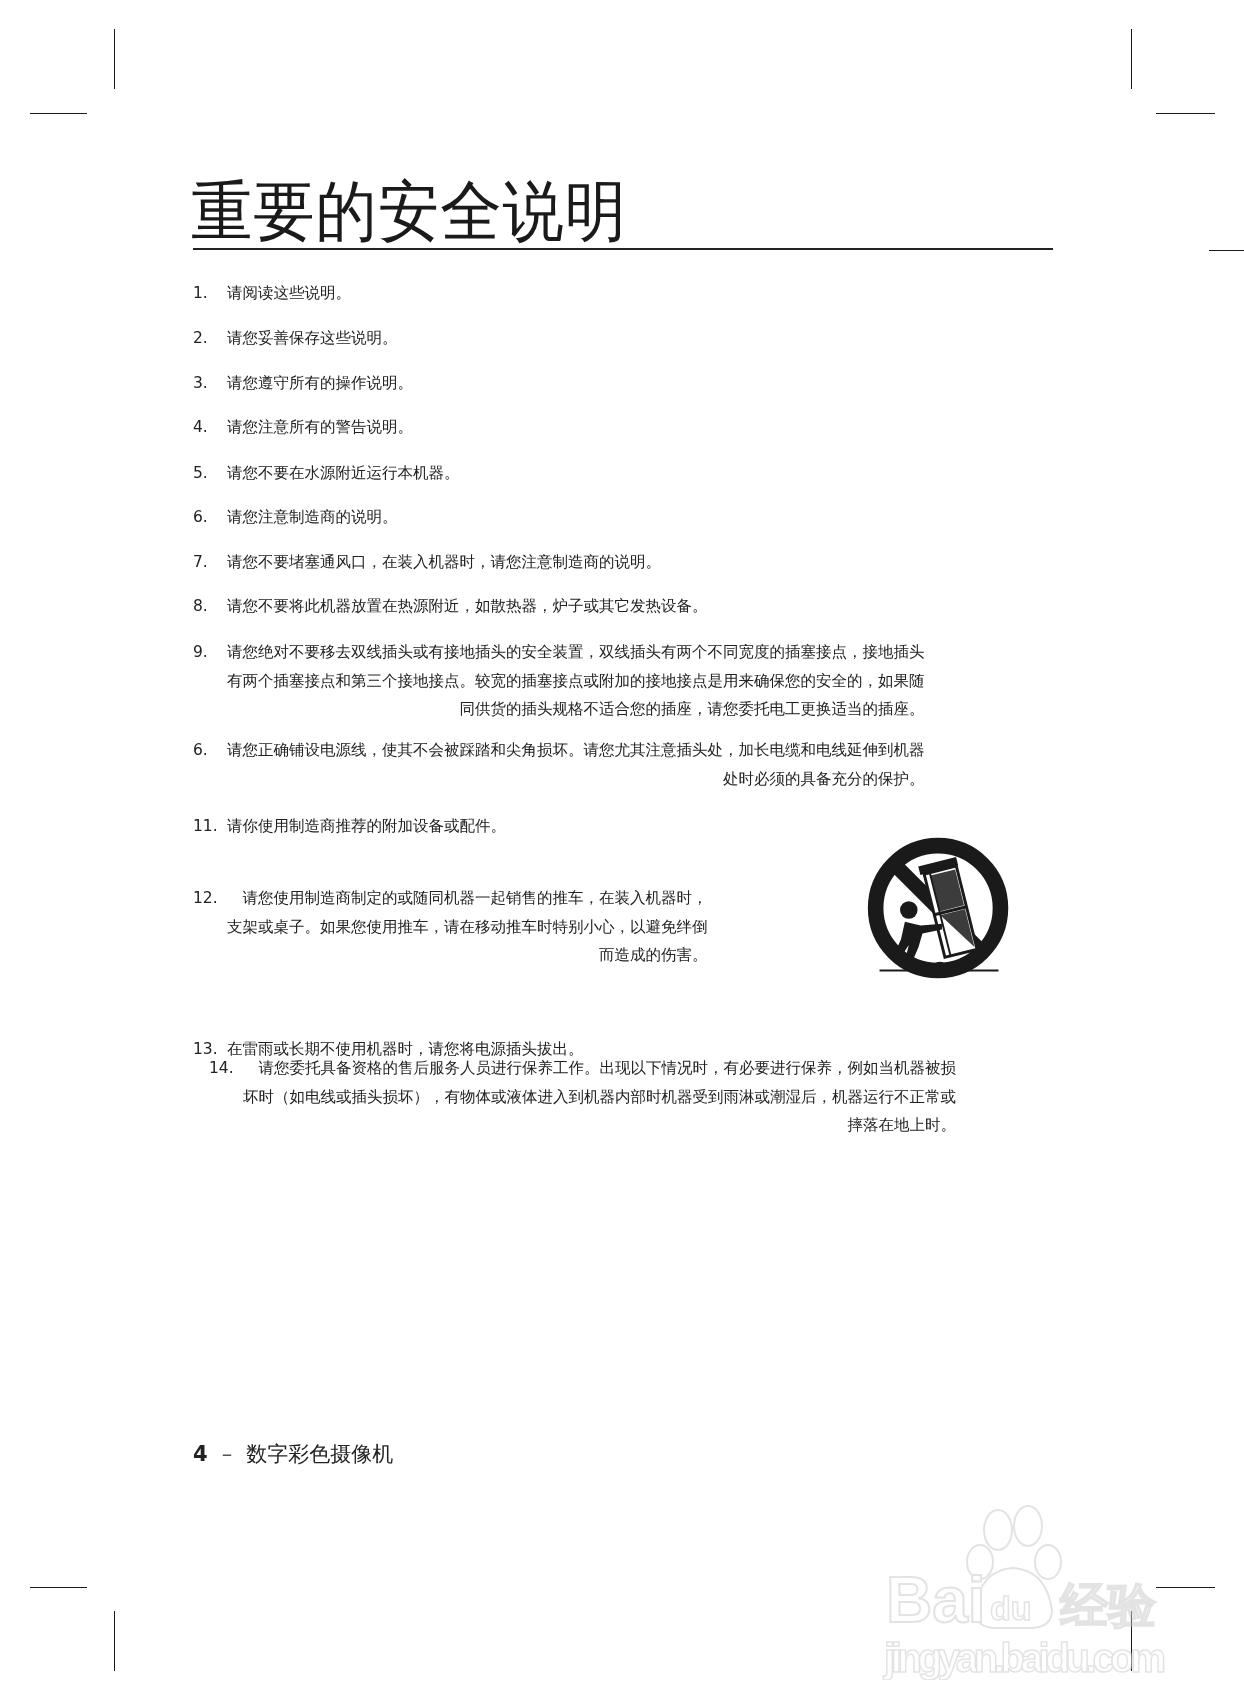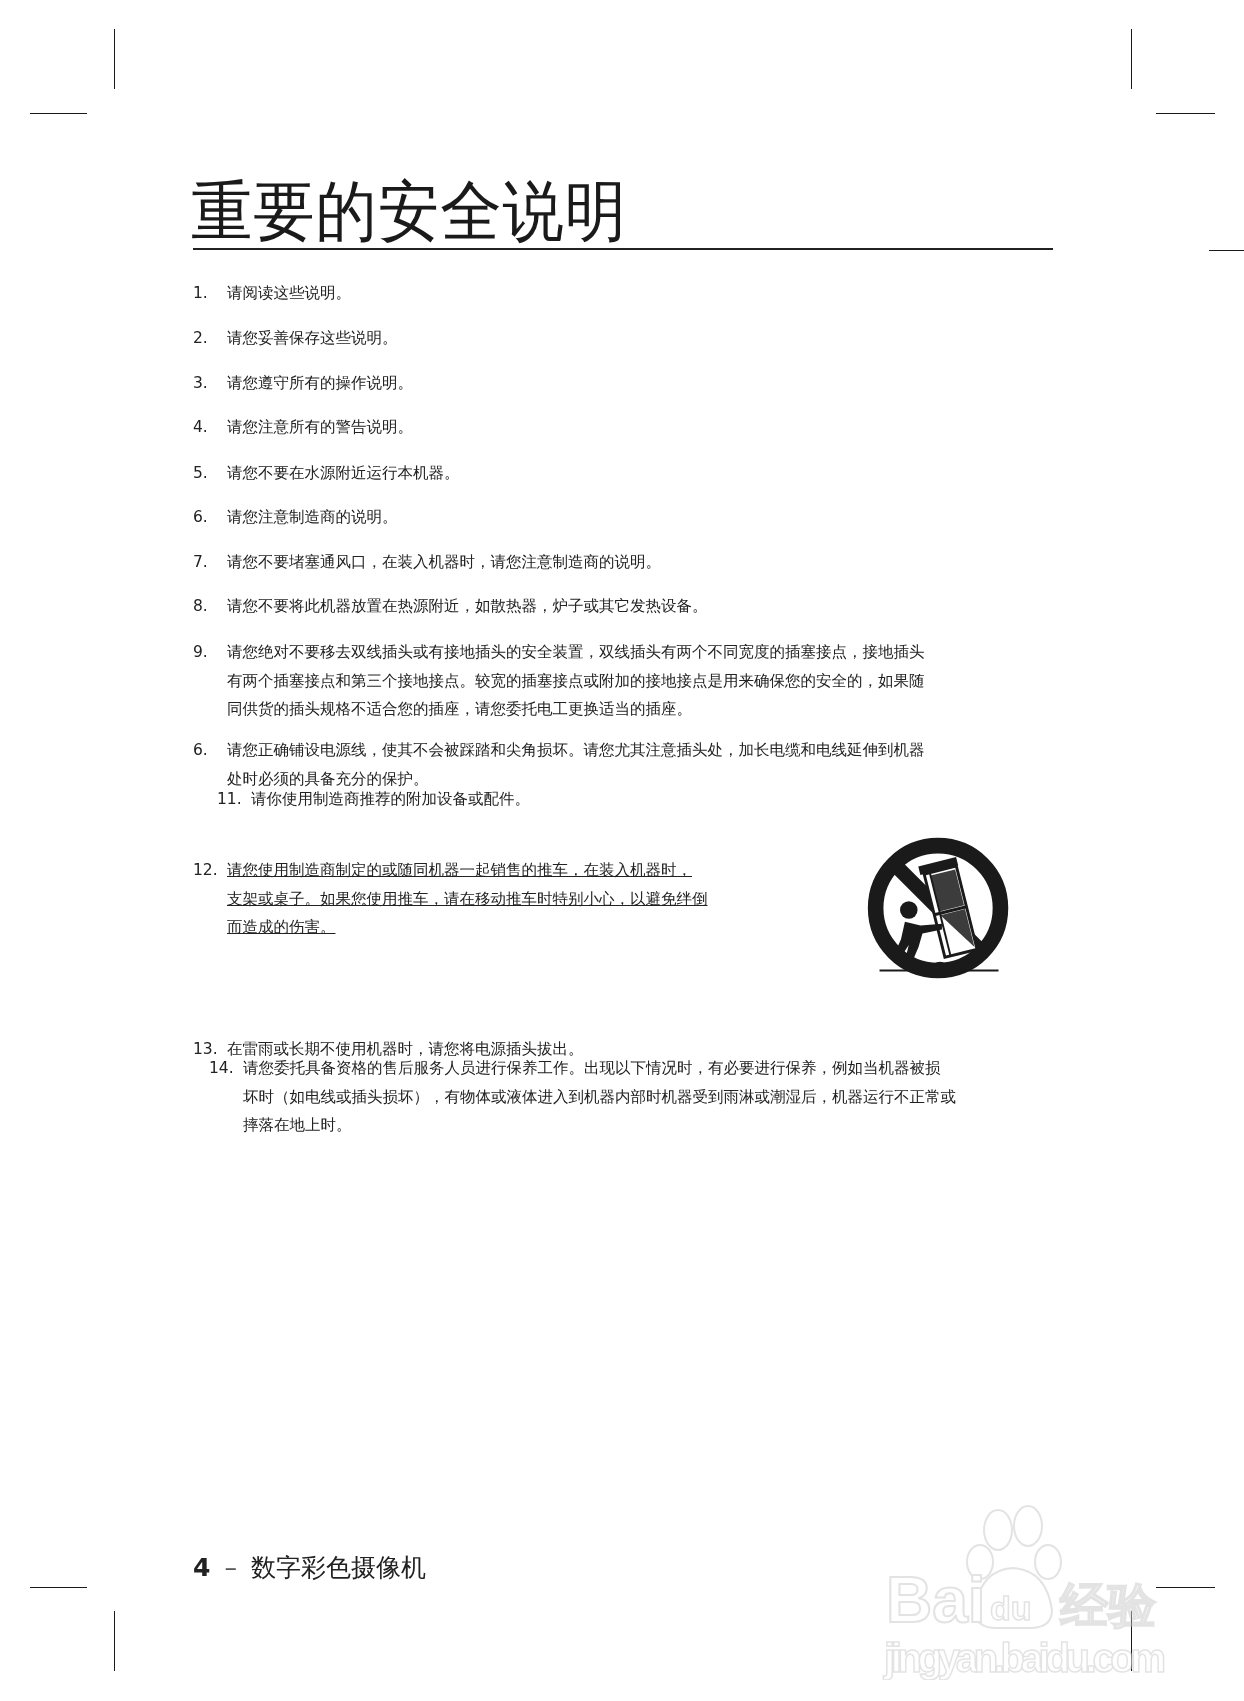--- a/index.html
+++ b/index.html
@@ -56,35 +56,36 @@
       position: absolute;
       left: 0;
       top: 0;
       width: 34px;
       white-space: nowrap;
     }
     .item .txt {
       margin-left: 34px;
       display: block;
       white-space: pre-line;
+      text-align: right;
     }
 
     .no-cart {
       position: absolute;
       left: 862px;
       top: 832px;
       width: 156px;
       height: 156px;
     }
 
     .footer {
       position: absolute;
       left: 193px;
-      top: 1554px;
-      font-size: 25px;
+      top: 1440px;
+      font-size: 21px;
       line-height: 28px;
       color: #222;
       white-space: nowrap;
     }
     .footer .page-num { font-weight: bold; }
     .footer .dash { margin: 0 14px 0 14px; color: #555; }
 
     .watermark {
       position: absolute;
       left: 880px;
@@ -147,25 +148,25 @@
     <span class="num">9.</span>
     <span class="txt">请您绝对不要移去双线插头或有接地插头的安全装置，双线插头有两个不同宽度的插塞接点，接地插头
 有两个插塞接点和第三个接地接点。较宽的插塞接点或附加的接地接点是用来确保您的安全的，如果随
 同供货的插头规格不适合您的插座，请您委托电工更换适当的插座。</span>
   </div>
   <div class="item" style="top:736px;">
     <span class="num">6.</span>
     <span class="txt">请您正确铺设电源线，使其不会被踩踏和尖角损坏。请您尤其注意插头处，加长电缆和电线延伸到机器
 处时必须的具备充分的保护。</span>
   </div>
-  <div class="item" style="top:785px;margin-left:24px;">
+  <div class="item" style="top:812px;">
     <span class="num">11.</span>
     <span class="txt">请你使用制造商推荐的附加设备或配件。</span>
   </div>
-  <div class="item" style="top:856px;text-decoration:underline;">
+  <div class="item" style="top:884px;">
     <span class="num">12.</span>
     <span class="txt">请您使用制造商制定的或随同机器一起销售的推车，在装入机器时，
 支架或桌子。如果您使用推车，请在移动推车时特别小心，以避免绊倒
 而造成的伤害。</span>
   </div>
   <div class="item" style="top:1035px;">
     <span class="num">13.</span>
     <span class="txt">在雷雨或长期不使用机器时，请您将电源插头拔出。</span>
   </div>
   <div class="item" style="top:1054px;margin-left:16px;">

